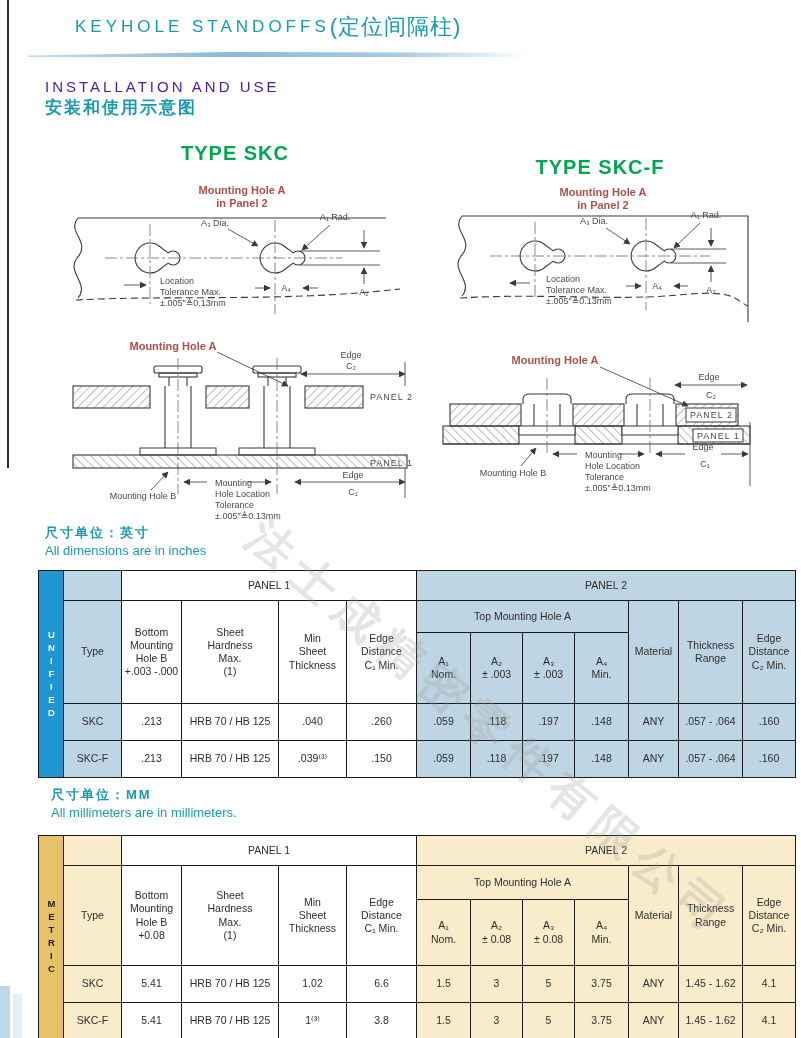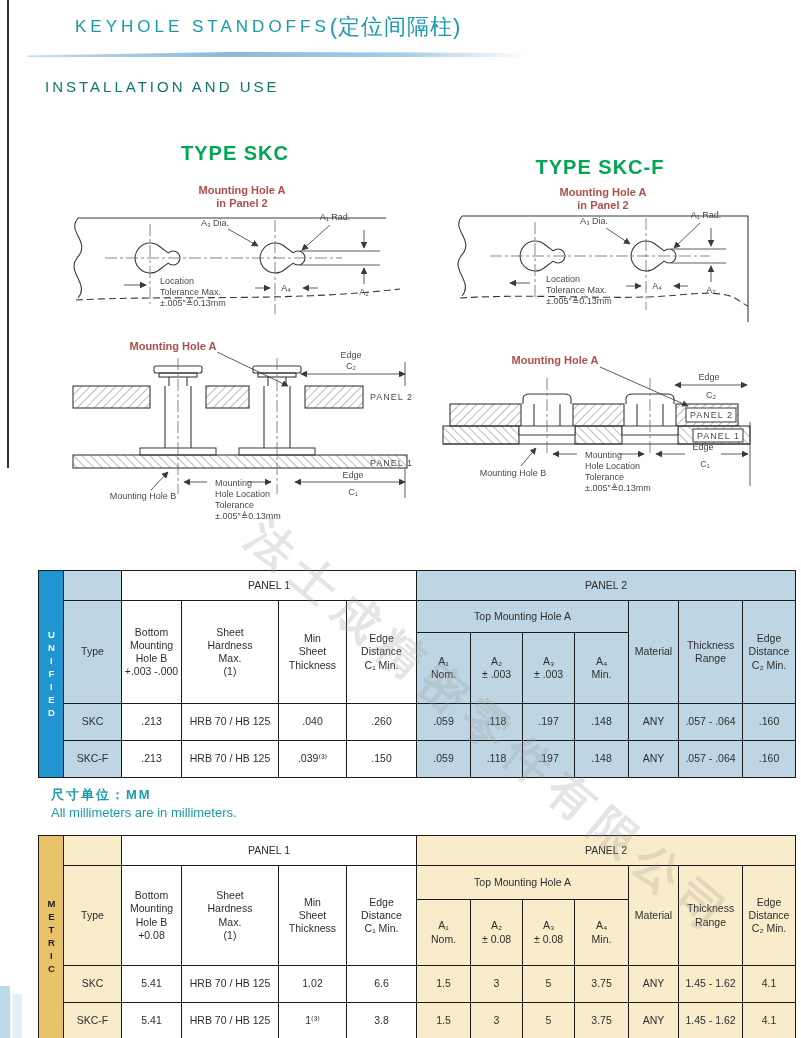--- a/index.html
+++ b/index.html
@@ -8,21 +8,21 @@
   .abs{position:absolute;}
   .left-rule{left:7px;top:0;width:2px;height:468px;background:#2f2f2f;}
   .strip1{left:0;top:986px;width:10px;height:52px;background:#bcd9ea;}
   .strip2{left:13px;top:994px;width:9px;height:44px;background:#e4eff6;}
   .title{left:75px;top:12px;white-space:nowrap;color:#1a9aad;}
   .title-en{font-size:17px;letter-spacing:4px;font-weight:500;vertical-align:middle;}
   .title-zh{font-size:22px;font-weight:normal;letter-spacing:1px;vertical-align:middle;}
   .swoosh{left:28px;top:52px;width:500px;height:5px;
           background:linear-gradient(to right,#c4dcee 0%,#8db8da 40%,#a9cce6 75%,rgba(210,228,242,0) 100%);
           clip-path:polygon(0 70%,40% 0,100% 15%,100% 100%,0 100%);}
-  .sec-en{left:45px;top:78px;font-size:15px;letter-spacing:3px;color:#0f766e;}
+  .sec-en{left:45px;top:78px;font-size:15px;letter-spacing:3px;color:#4c1d95;}
   .sec-zh{left:45px;top:96px;font-size:17px;font-weight:bold;letter-spacing:2px;color:#1a9aad;}
   .type-h{font-size:20px;font-weight:bold;color:#00a651;letter-spacing:1px;text-align:center;}
   .type-skc{left:150px;top:142px;width:170px;}
   .type-skcf{left:515px;top:156px;width:170px;}
   .units .zh{font-size:13px;font-weight:bold;letter-spacing:2px;color:#1a9aad;}
   .units .en{font-size:13px;color:#1a9aad;margin-top:1px;}
   .units-in{left:45px;top:524px;}
   .units-mm{left:51px;top:786px;}
   table.spec{border-collapse:collapse;table-layout:fixed;width:757px;
              font-size:10.5px;color:#2e2e2e;}
@@ -74,20 +74,21 @@
 
   <div class="abs left-rule"></div>
   <div class="abs strip1"></div>
   <div class="abs strip2"></div>
 
   <div class="abs title">
     <span class="title-en">KEYHOLE STANDOFFS</span><span class="title-zh">(定位间隔柱)</span>
   </div>
   <div class="abs swoosh"></div>
   <div class="abs sec-en">INSTALLATION AND USE</div>
+  <div class="abs sec-zh">安装和使用示意图</div>
 
   <div class="abs type-h type-skc">TYPE SKC</div>
   <div class="abs type-h type-skcf">TYPE SKC-F</div>
 
   <svg class="abs" style="left:50px;top:182px;" width="370" height="140" viewBox="0 0 370 140">
     <text class="rlab" x="192" y="12" text-anchor="middle">Mounting Hole A</text>
     <text class="rlab" x="192" y="25" text-anchor="middle">in Panel 2</text>
     <g>
       <path class="oln" d="M28,36 H336"></path>
       <path class="oln" d="M28,36 C16,50 42,60 27,76 C16,90 40,102 28,116"></path>
@@ -265,20 +266,24 @@
     </g>
     <g>
       <line class="thin" x1="221" y1="102" x2="250" y2="102" marker-start="url(#arr)"></line>
       <line class="thin" x1="286" y1="102" x2="313" y2="102" marker-end="url(#arr)"></line>
       <text class="dlab" x="268" y="98" text-anchor="middle">Edge</text>
       <text class="dlab" x="270" y="115" text-anchor="middle">C₁</text>
       <line class="thin" x1="315" y1="70" x2="315" y2="134"></line>
     </g>
   </svg>
 
+  <div class="abs units units-in">
+    <div class="zh">尺寸单位：英寸</div>
+    <div class="en">All dimensions are in inches</div>
+  </div>
 
   <table class="spec abs t-unified">
     <colgroup>
       <col style="width:25px">
         <col style="width:58px">
         <col style="width:60px">
         <col style="width:97px">
       <col style="width:68px">
         <col style="width:70px">
         <col style="width:54px">

